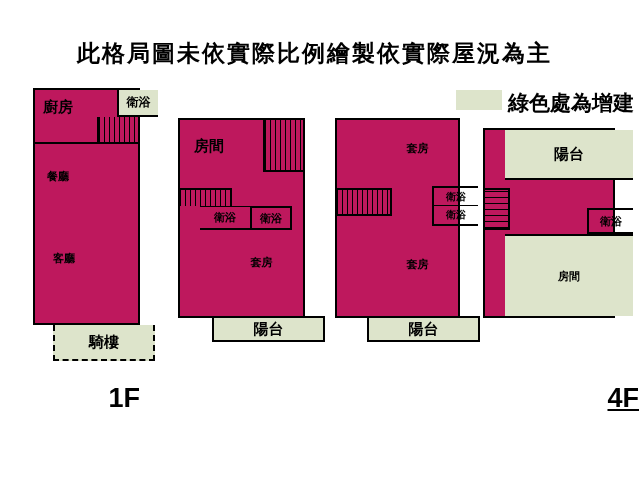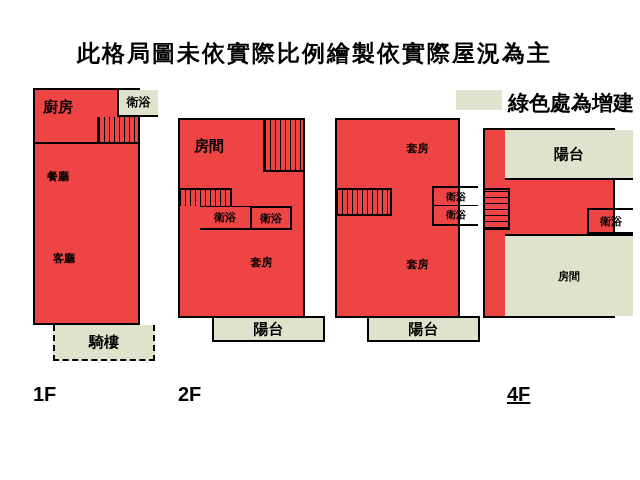--- a/index.html
+++ b/index.html
@@ -1,28 +1,28 @@
 <!DOCTYPE html>
 <html><head>
 <meta charset="utf-8">
 <style>
   html,body{margin:0;padding:0;background:#fff;}
   #stage{
     position:relative;width:640px;height:480px;background:#ffffff;
     font-family:"Liberation Sans","DejaVu Sans",sans-serif;color:#000;overflow:hidden;
   }
   .abs{position:absolute;box-sizing:border-box;}
-  .plan{position:absolute;box-sizing:border-box;border:2px solid #000;background:#ef4444;}
+  .plan{position:absolute;box-sizing:border-box;border:2px solid #000;background:#be185d;}
   .lbl{font-weight:bold;line-height:1.1;white-space:nowrap;}
   .center{display:flex;align-items:center;justify-content:center;text-align:right;margin-left:20px;}
   .green{background:#dde4cb;}
   .hatch-v{background-image:repeating-linear-gradient(90deg,#000 0,#000 1px,transparent 1px,transparent 5px);}
   .hatch-h{background-image:repeating-linear-gradient(0deg,#000 0,#000 1px,transparent 1px,transparent 6px);}
   .title{font-size:23px;font-weight:bold;letter-spacing:2px;margin-left:44px;}
-  .floor-label{font-size:20px;font-weight:bold;text-align:left;}
+  .floor-label{font-size:27px;font-weight:bold;text-align:right;}
   .room{font-size:11px;}
   .room-sm{font-size:15px;}
   .bath-sm{font-size:11px;font-weight:bold;}
   .bath-xs{font-size:10px;font-weight:bold;}
 </style>
 </head>
 <body>
 
 <div id="stage">
 
@@ -45,21 +45,20 @@
 
   <div class="plan" style="left:178px;top:118px;width:127px;height:200px;">
     <div class="abs lbl room-sm" style="left:14px;top:18px;">房間</div>
     <div class="abs hatch-v" style="left:83px;top:0;width:40px;height:52px;border-left:2px solid #000;border-bottom:2px solid #000;"></div>
     <div class="abs hatch-v" style="left:0;top:68px;width:52px;height:18px;border-top:2px solid #000;border-right:2px solid #000;"></div>
     <div class="abs center bath-sm" style="left:0;top:86px;width:52px;height:24px;border-right:2px solid #000;border-bottom:2px solid #000;border-top:1px solid #000;">衛浴</div>
     <div class="abs center bath-sm" style="left:52px;top:86px;width:40px;height:24px;border-top:2px solid #000;border-right:2px solid #000;border-bottom:2px solid #000;">衛浴</div>
     <div class="abs lbl room center" style="left:0;top:136px;width:100%;">套房</div>
   </div>
   <div class="abs green center lbl room-sm" style="left:192px;top:316px;width:113px;height:26px;border:2px solid #000;">陽台</div>
-  <div class="abs floor-label" style="left:178px;top:383px;width:127px;">2F</div>
 
   <div class="plan" style="left:335px;top:118px;width:125px;height:200px;">
     <div class="abs lbl room center" style="left:0;top:22px;width:100%;">套房</div>
     <div class="abs hatch-v" style="left:0;top:68px;width:55px;height:28px;border-top:2px solid #000;border-right:2px solid #000;border-bottom:2px solid #000;"></div>
     <div class="abs center bath-xs" style="left:75px;top:66px;width:46px;height:20px;border-left:2px solid #000;border-top:2px solid #000;border-bottom:1px solid #000;">衛浴</div>
     <div class="abs center bath-xs" style="left:75px;top:86px;width:46px;height:20px;border-left:2px solid #000;border-bottom:2px solid #000;">衛浴</div>
     <div class="abs lbl room center" style="left:0;top:138px;width:100%;">套房</div>
   </div>
   <div class="abs green center lbl room-sm" style="left:347px;top:316px;width:113px;height:26px;border:2px solid #000;">陽台</div>
 

